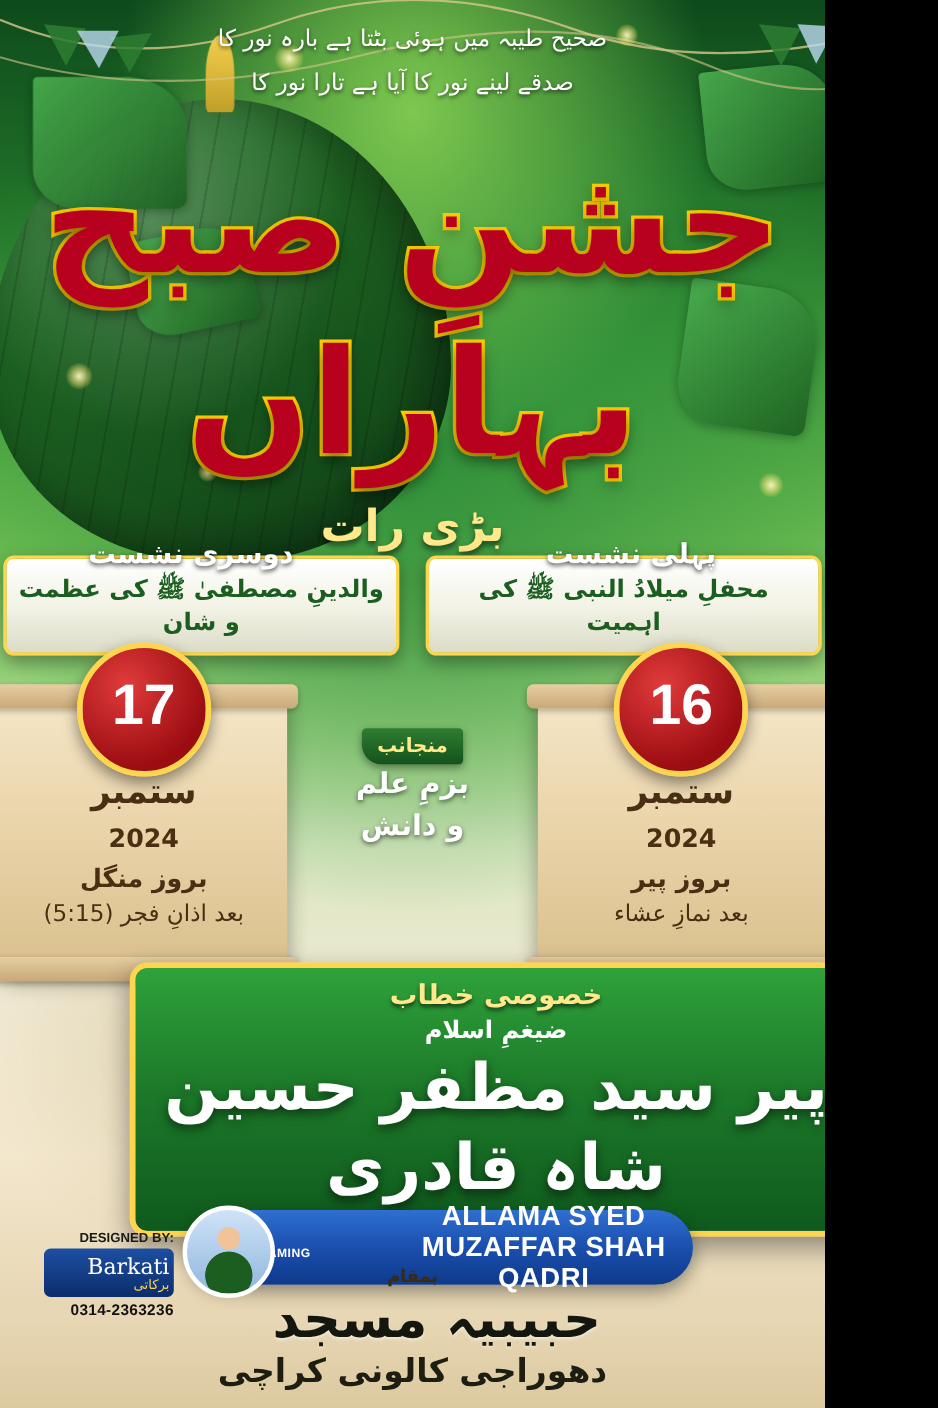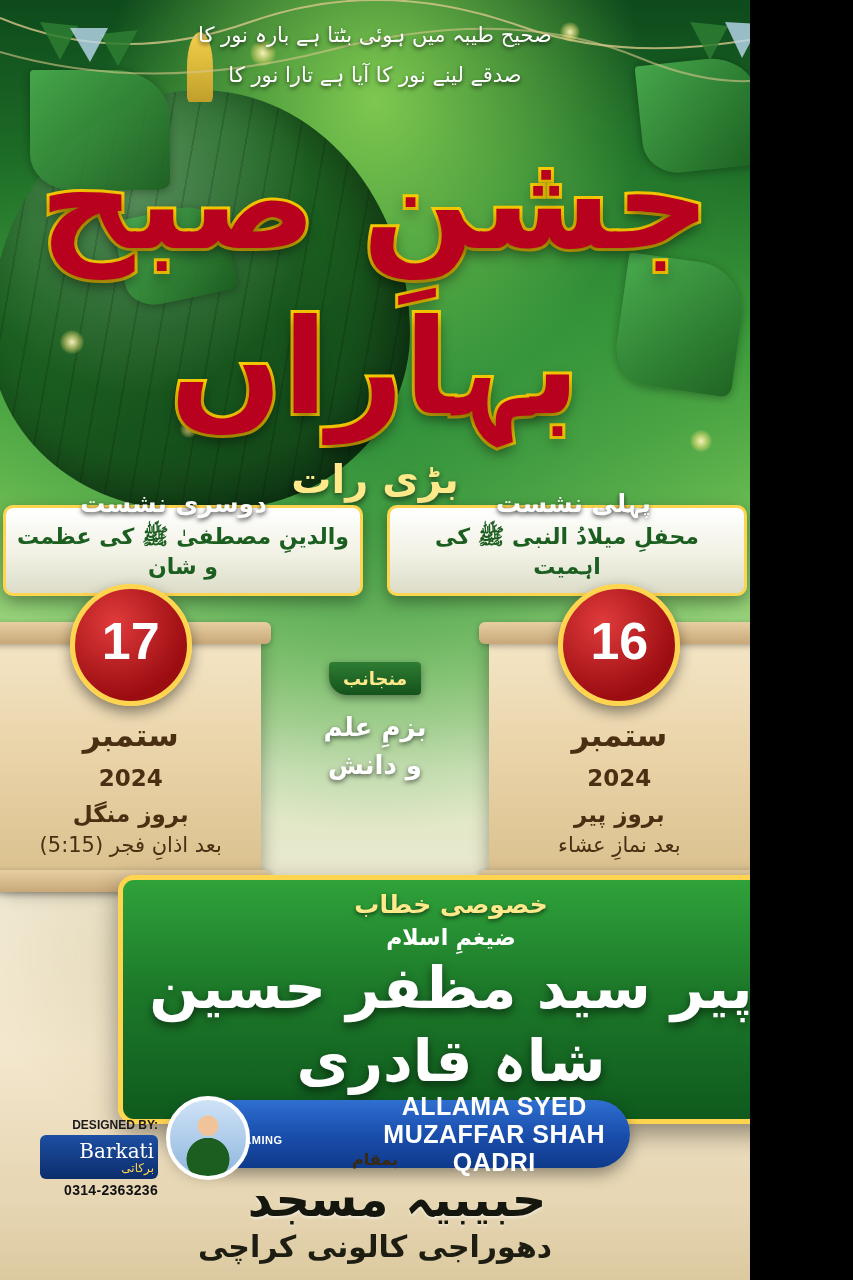--- a/index.html
+++ b/index.html
@@ -233,21 +233,21 @@
     font-size: 52px;
     font-weight: bold;
     line-height: 104px;
     box-shadow: 0 6px 14px rgba(0,0,0,0.45);
     font-family: "Liberation Sans", sans-serif;
   }
   .scroll-line1 {
     font-size: 31px;
     font-weight: bold;
     line-height: 1.3;
-    margin-top: 39px;
+    margin-top: 24px;
   }
   .scroll-line2 {
     font-size: 23px;
     font-weight: bold;
     margin-top: 10px;
   }
   .scroll-line3 {
     font-size: 21px;
     margin-top: 6px;
   }
@@ -263,21 +263,21 @@
     background: linear-gradient(180deg, #2e7d32, #14521c);
     color: #ffe98a;
     font-family: "DejaVu Sans", sans-serif;
     font-size: 18px;
     font-weight: bold;
     padding: 6px 14px;
     border-radius: 4px 4px 4px 18px;
     box-shadow: 0 3px 8px rgba(0,0,0,0.4);
   }
   .mid-flag .mid-text {
-    margin-top: 14px;
+    margin-top: 0;
     font-family: "DejaVu Sans", sans-serif;
     font-size: 26px;
     font-weight: bold;
     color: #ffffff;
     text-shadow: 0 2px 5px rgba(0,0,0,0.6);
     line-height: 1.45;
   }
 
   
   .speaker-panel {

